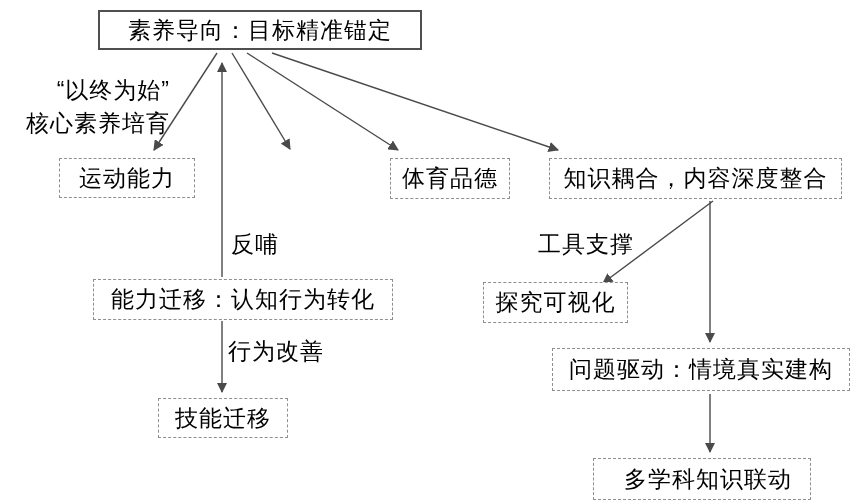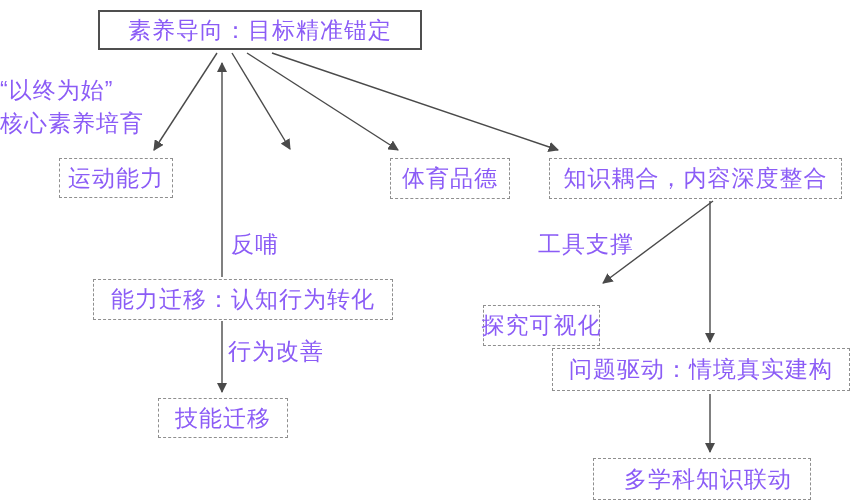--- a/index.html
+++ b/index.html
@@ -1,21 +1,21 @@
 <!DOCTYPE html>
 <html><head>
 <meta charset="utf-8">
 <style>
   html,body{margin:0;padding:0;background:#ffffff;}
   .stage{
     position:relative;
     width:852px;height:504px;
     background:#ffffff;
     font-family:"Liberation Sans","DejaVu Sans",sans-serif;
-    color:#8b5cf6;
+    color:#000000;
     overflow:hidden;
   }
   .layer{position:absolute;left:0;top:0;width:852px;height:504px;}
   .node{
     position:absolute;
     box-sizing:border-box;
     display:flex;align-items:center;justify-content:center;
     font-size:23px;
     letter-spacing:1px;
     white-space:nowrap;
@@ -25,21 +25,21 @@
   .solid{border:2px solid #4f4f4f;}
   .lbl{
     position:absolute;
     font-size:23px;
     letter-spacing:1px;
     white-space:nowrap;
   }
   .principle{
     position:absolute;
     left:0;top:74px;width:170px;
-    text-align:left;
+    text-align:right;
     font-size:23px;
     line-height:33px;
     letter-spacing:1px;
   }
   svg line{stroke-width:1.4px;}
 </style>
 </head>
 <body>
 
 <div class="stage">
@@ -61,37 +61,37 @@
     <line x1="710" y1="394" x2="710" y2="452" marker-end="url(#arrow)" stroke="#4a4a4a"></line>
   </svg>
 
   <div class="node solid" style="left:98px;top:10px;width:324px;height:40px;">素养导向：目标精准锚定</div>
 
   <div class="principle">
     <div>“以终为始”</div>
     <div>核心素养培育</div>
   </div>
 
-  <div class="node dashed" style="left:59px;top:158px;width:114px;height:40px;">运动能力</div>
+  <div class="node dashed" style="left:59px;top:158px;width:136px;height:40px;">运动能力</div>
 
 
   <div class="node dashed" style="left:390px;top:158px;width:120px;height:41px;">体育品德</div>
 
   <div class="node dashed" style="left:549px;top:158px;width:293px;height:41px;">知识耦合，内容深度整合</div>
 
   <div class="lbl" style="left:231px;top:229px;">反哺</div>
 
   <div class="node dashed" style="left:93px;top:279px;width:300px;height:41px;">能力迁移：认知行为转化</div>
 
   <div class="lbl" style="left:228px;top:336px;">行为改善</div>
 
   <div class="node dashed" style="left:158px;top:398px;width:130px;height:40px;">技能迁移</div>
 
   <div class="lbl" style="left:538px;top:229px;">工具支撑</div>
 
-  <div class="node dashed" style="left:483px;top:305px;width:117px;height:41px;">探究可视化</div>
+  <div class="node dashed" style="left:483px;top:282px;width:145px;height:41px;">探究可视化</div>
 
   <div class="node dashed" style="left:552px;top:348px;width:298px;height:43px;">问题驱动：情境真实建构</div>
 
 
   <div class="node dashed" style="left:593px;top:458px;width:218px;height:42px;padding-left:12px;">多学科知识联动</div>
 
 </div>
 
 </body></html>

